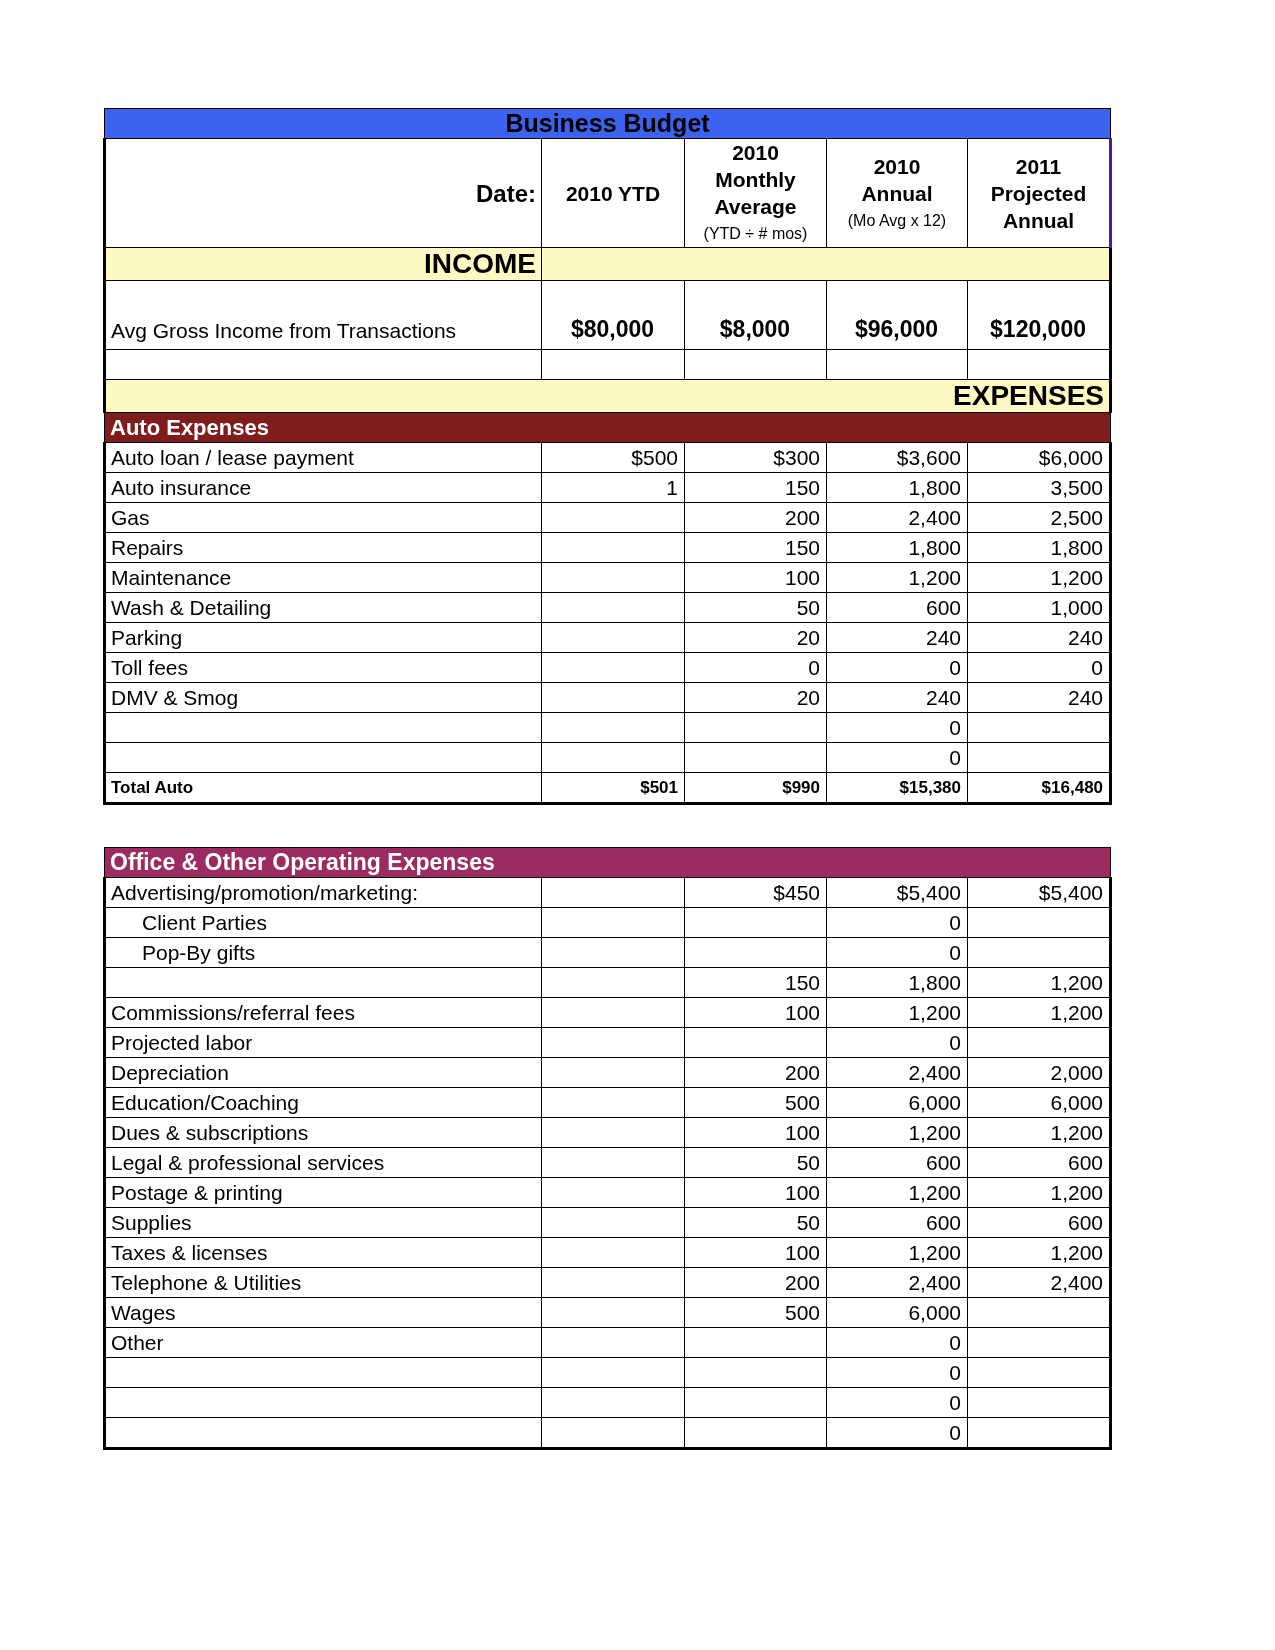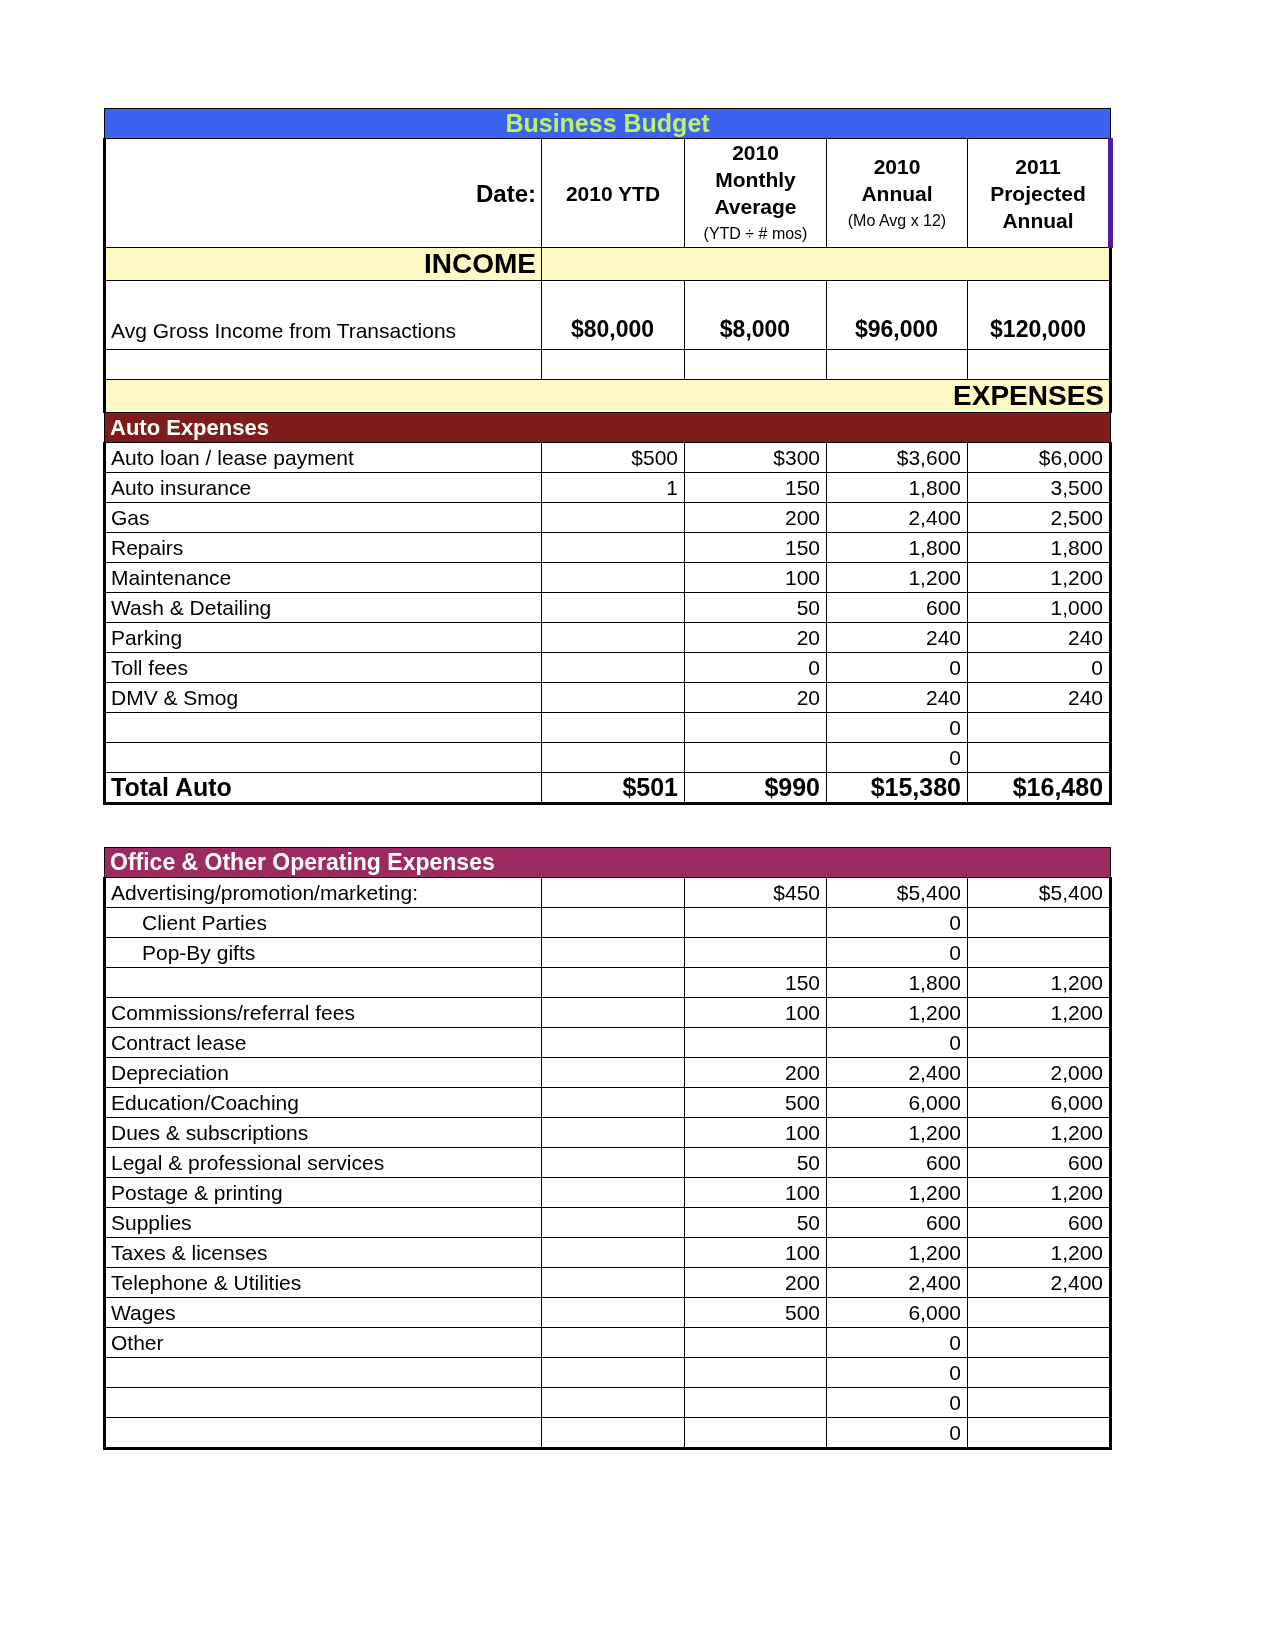--- a/index.html
+++ b/index.html
@@ -39,21 +39,21 @@
   
   col.c-label { width: 437px; }
   col.c-ytd   { width: 143px; }
   col.c-mavg  { width: 142px; }
   col.c-ann   { width: 141px; }
   col.c-proj  { width: 143px; }
 
   
   .title-bar td {
     background: #3b63f0;
-    color: #bef264;
+    color: #000000;
     font-weight: bold;
     font-size: 25px;
     text-align: center;
     height: 37px;
     border-top: 3px solid #000000;
     border-left: 3px solid #000000;
     border-right: 3px solid #000000;
     border-bottom: 2px solid #000000;
   }
 
@@ -67,21 +67,21 @@
     line-height: 27px;
     border-bottom: 3px solid #000000;
     padding-bottom: 3px;
   }
   .hdr td.h-label {
     text-align: right;
     font-size: 24px;
     border-left: 3px solid #000000;
     padding-left: 4px;
   }
-  .hdr td.h-last { border-right: 5px solid #4c1d95; }
+  .hdr td.h-last { border-right: 3px solid #4c1d95; }
   .hdr .sub { font-weight: normal; font-size: 16px; display: block; }
 
   
   .band-grey td {
     background: #fef9c3;
     font-weight: bold;
     font-size: 28px;
     height: 31px;
     text-align: right;
   }
@@ -122,21 +122,21 @@
   tr.data td.num {
     text-align: right;
     padding-right: 6px;
   }
   tr.data td.last { border-right: 3px solid #000000; }
   tr.income-row td { height: 62px; vertical-align: bottom; padding-bottom: 6px; }
   tr.income-row td.num { font-weight: bold; font-size: 23px; text-align: center; }
 
   tr.total td {
     font-weight: bold;
-    font-size: 25px;
+    font-size: 17px;
     border-bottom: 3px solid #000000;
   }
   tr.lastrow td { border-bottom: 3px solid #000000; }
   .indent { padding-left: 36px !important; }
 
   .gap { height: 42px; }
 </style>
 </head>
 <body>
 
@@ -344,21 +344,21 @@
           <td class="num last">1,200</td>
         </tr>
         <tr class="data">
           <td class="lab">Commissions/referral fees</td>
           <td class="num"></td>
           <td class="num">100</td>
           <td class="num">1,200</td>
           <td class="num last">1,200</td>
         </tr>
         <tr class="data">
-          <td class="lab">Contract lease</td>
+          <td class="lab">Projected labor</td>
           <td class="num"></td>
           <td class="num"></td>
           <td class="num">0</td>
           <td class="num last"></td>
         </tr>
         <tr class="data">
           <td class="lab">Depreciation</td>
           <td class="num"></td>
           <td class="num">200</td>
           <td class="num">2,400</td>

